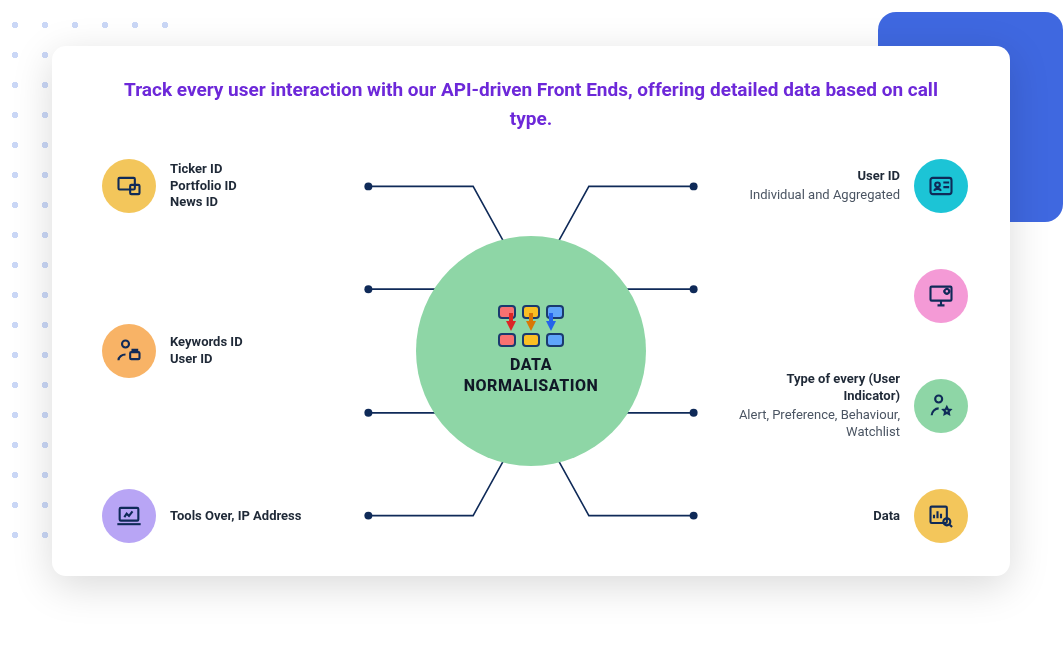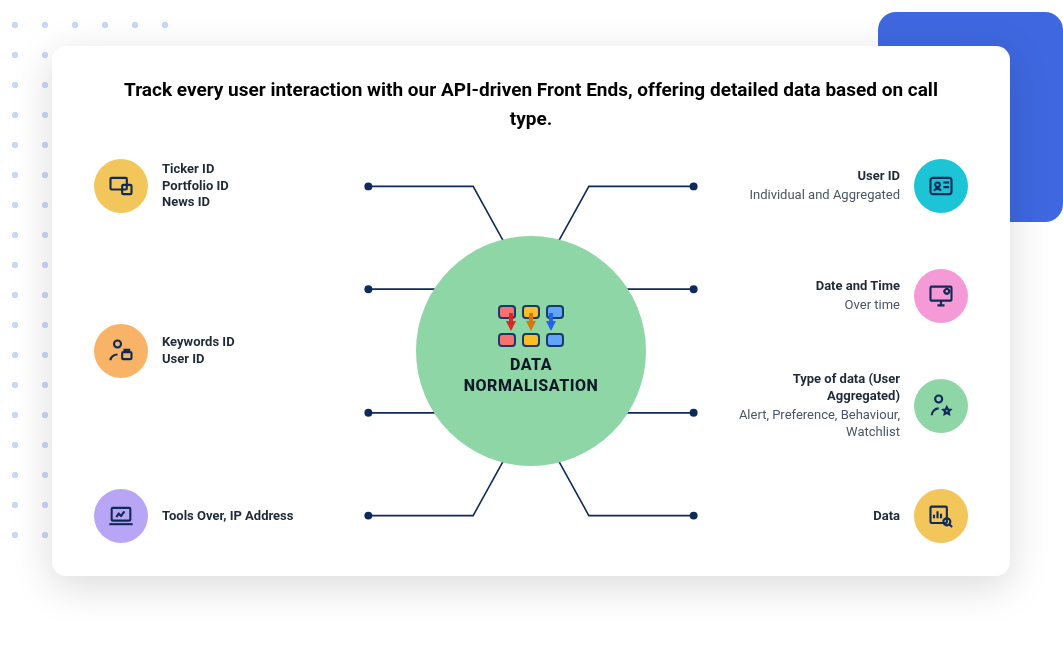--- a/index.html
+++ b/index.html
@@ -39,21 +39,21 @@
     left: 52px;
     width: 958px;
     height: 530px;
     background: #fff;
     border-radius: 14px;
     box-shadow: 0 10px 40px rgba(0,0,0,0.15);
     z-index: 2;
     padding: 30px 42px;
   }
   .title {
-    color: #000000;
+    color: #6d28d9;
     font-weight: 700;
     font-size: 19px;
     text-align: center;
     line-height: 1.5;
     max-width: 820px;
     margin: 0 auto 18px;
   }
   .diagram {
     position: relative;
     width: 100%;
@@ -121,21 +121,21 @@
   
   .col {
     position: absolute;
     top: 0;
     display: flex;
     flex-direction: column;
     justify-content: space-between;
     height: 400px;
     width: 230px;
   }
-  .col.left { left: 0; }
+  .col.left { left: 8px; }
   .col.right { right: 0; }
   .item {
     display: flex;
     align-items: center;
     gap: 14px;
     min-height: 70px;
   }
   .col.right .item {
     flex-direction: row-reverse;
     text-align: right;
@@ -302,35 +302,31 @@
         </div>
         <div class="item">
           <div class="icon-circle c-pink">
             <svg viewBox="0 0 24 24">
               <rect x="3" y="4" width="18" height="12" rx="1"></rect>
               <path d="M9 20h6M12 16v4"></path>
               <circle cx="17" cy="8" r="2"></circle>
               <path d="M17 5v1M17 10v1M14 8h1M19 8h1"></path>
             </svg>
           </div>
-          <div class="text-block">
-            <div class="item-title" style="white-space: pre-line;">Date and Time</div>
-            <div class="item-sub">Over time</div>
-          </div>
         </div>
         <div class="item">
           <div class="icon-circle c-green">
             <svg viewBox="0 0 24 24">
               <circle cx="10" cy="6" r="3"></circle>
               <path d="M4 20c0-3 3-6 6-6"></path>
               <path d="M17 13l1 2 2 .3-1.5 1.5.4 2-1.9-1-1.9 1 .4-2L14 15.3l2-.3z"></path>
             </svg>
           </div>
           <div class="text-block">
-            <div class="item-title" style="white-space: pre-line;">Type of data (User Aggregated)</div>
+            <div class="item-title" style="white-space: pre-line;">Type of every (User Indicator)</div>
             <div class="item-sub">Alert, Preference, Behaviour, Watchlist</div>
           </div>
         </div>
         <div class="item">
           <div class="icon-circle c-gold">
             <svg viewBox="0 0 24 24">
               <rect x="3" y="4" width="14" height="14" rx="1"></rect>
               <path d="M6 14v-3M9 14v-6M12 14v-4"></path>
               <circle cx="17" cy="17" r="3"></circle>
               <path d="M19.5 19.5l2 2"></path>

